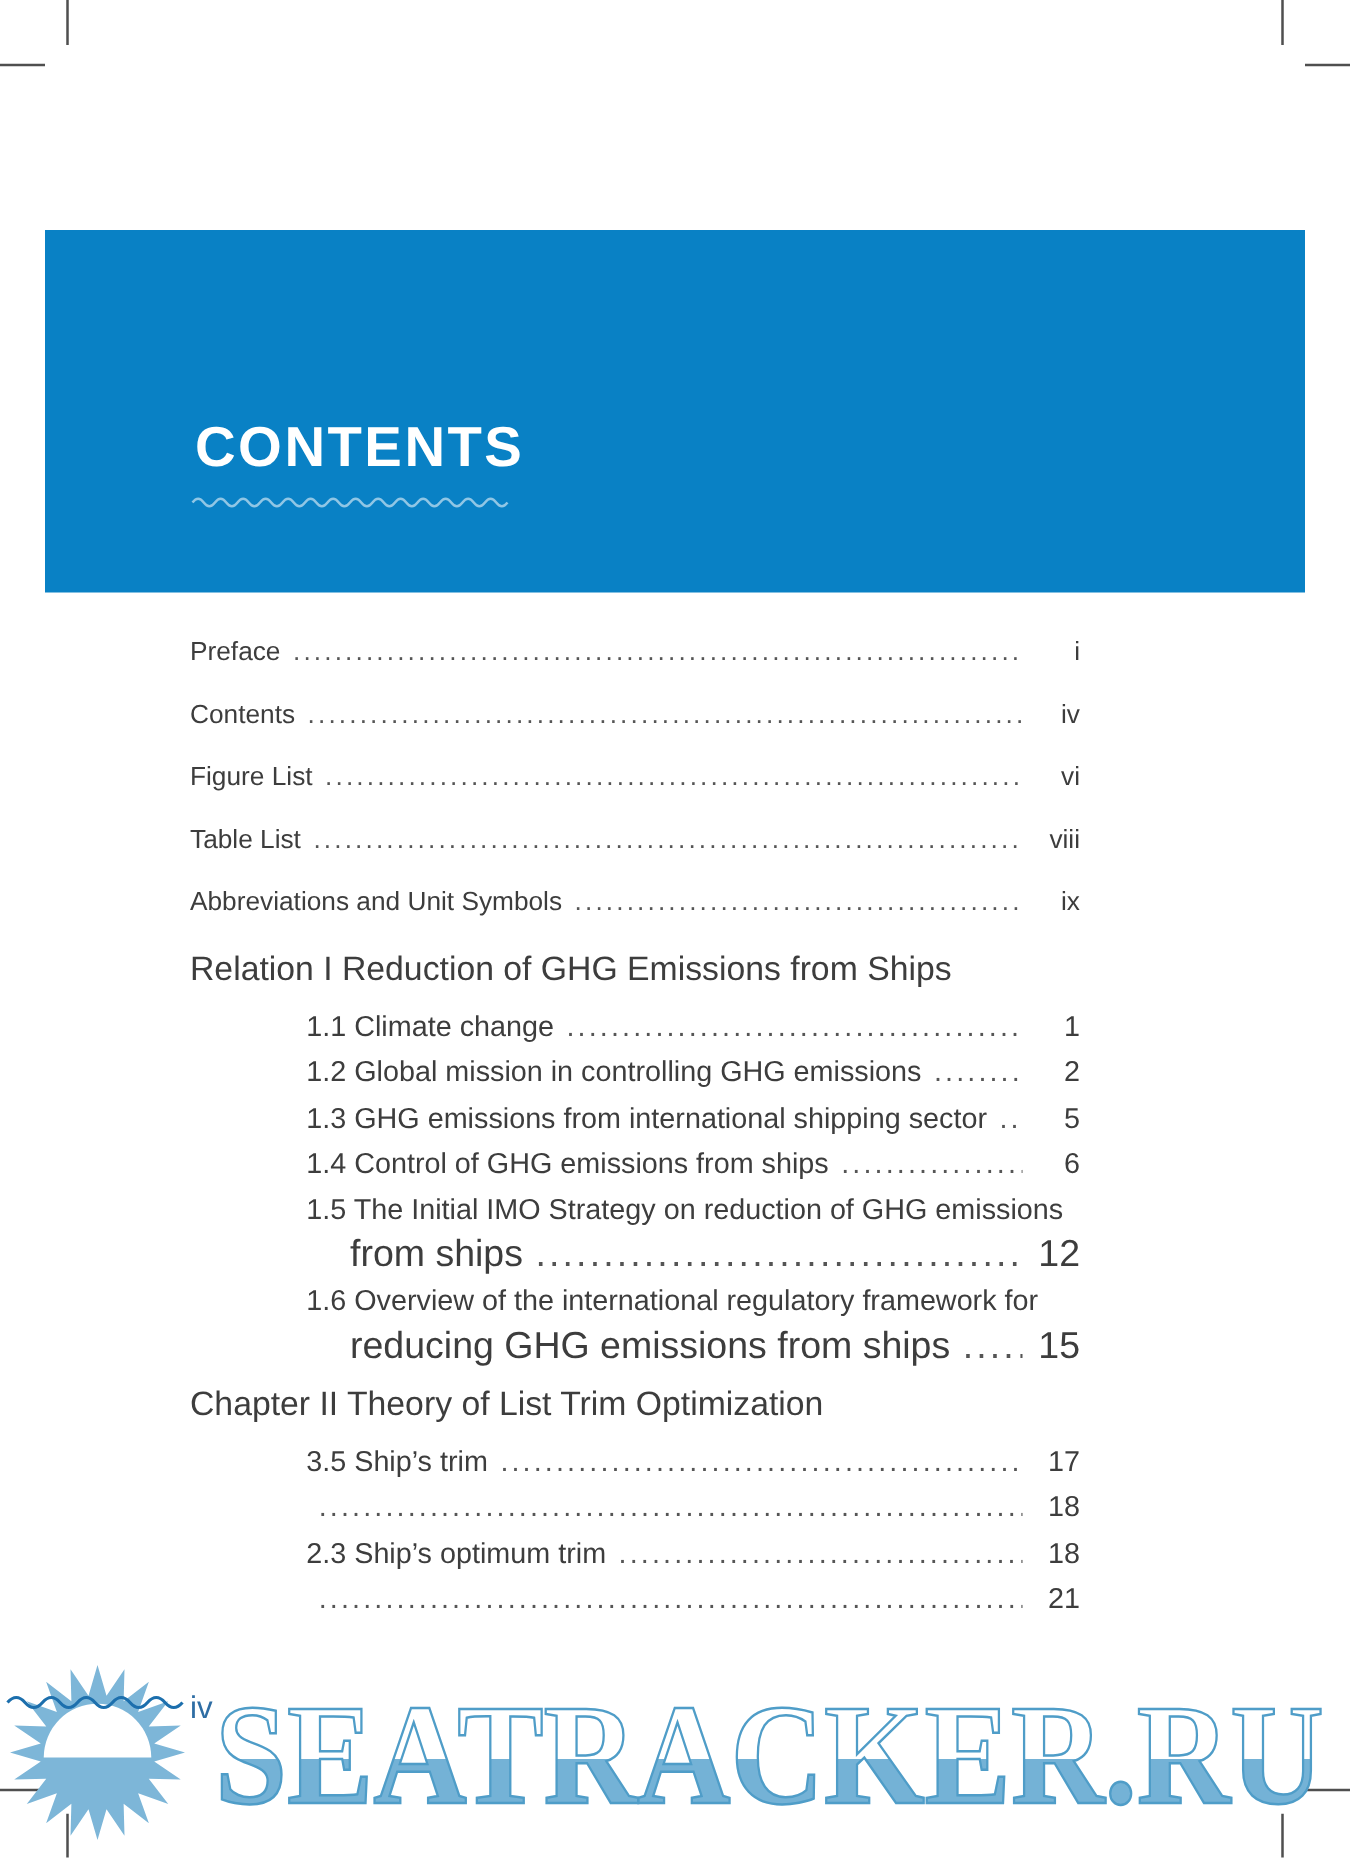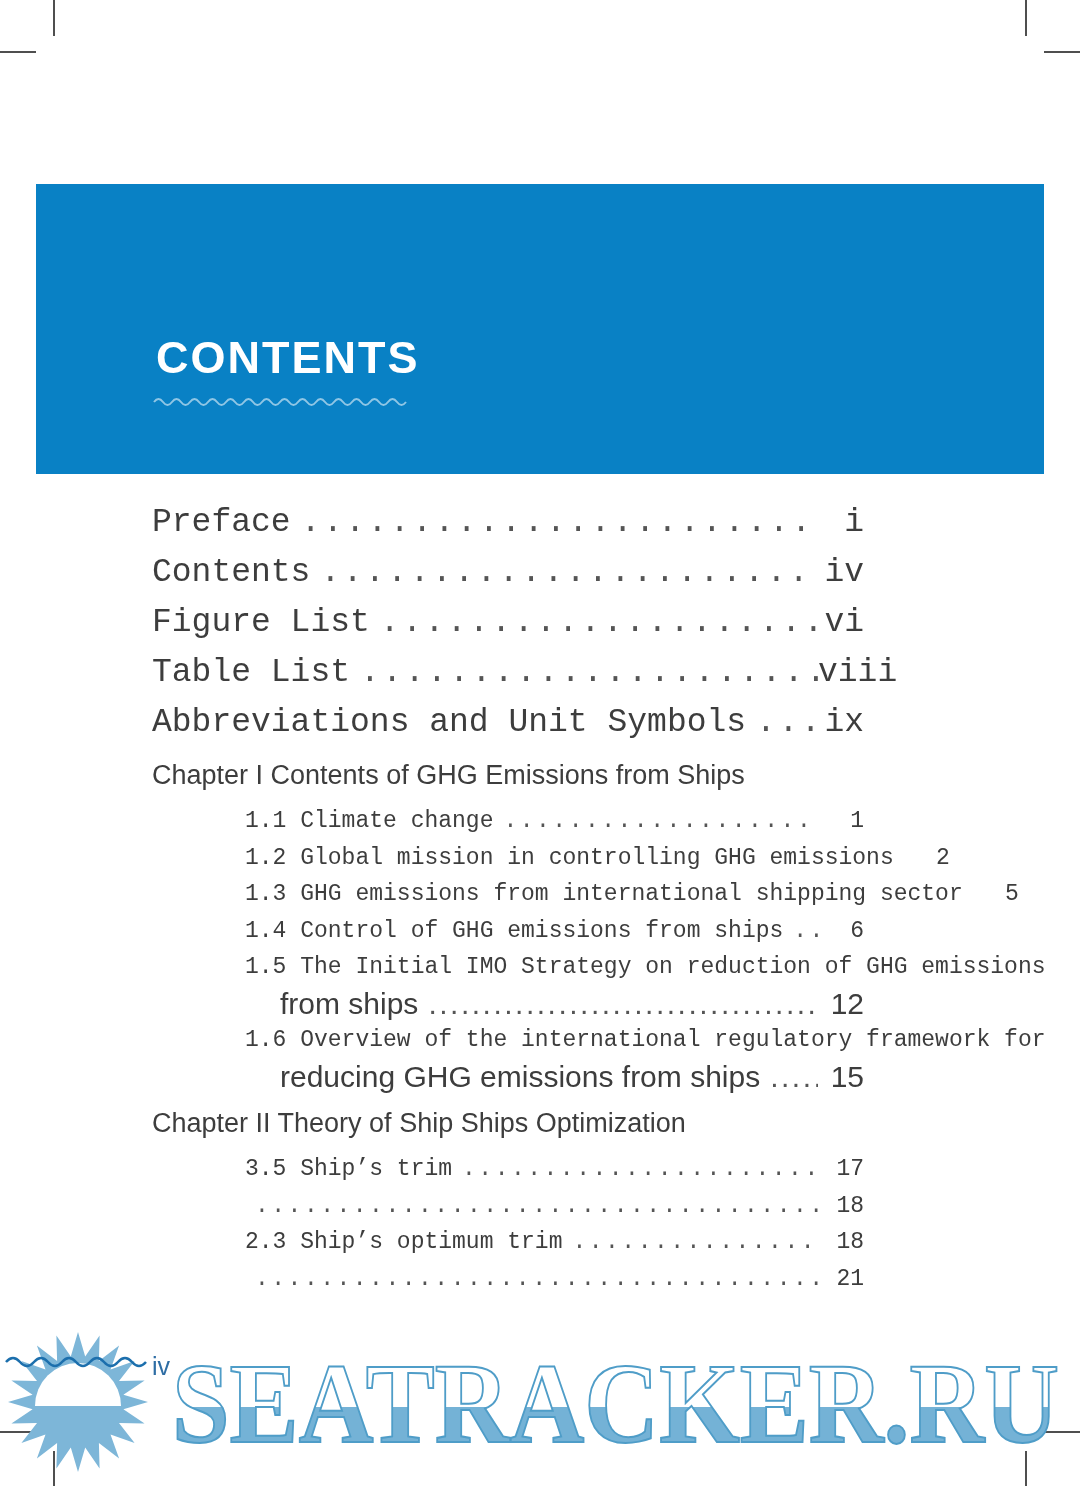--- a/index.html
+++ b/index.html
@@ -21,23 +21,23 @@
     position:absolute;left:120px;top:148px;margin:0;
     font-size:45px;font-weight:bold;color:#ffffff;letter-spacing:2px;
   }
   .banner-wave{position:absolute;left:116px;top:210px;}
 
   
   .toc{
     position:absolute;left:152px;top:497px;width:712px;color:#3d3d3d;
   }
   .toc-row{display:flex;align-items:center;}
-  .level-main{height:50px;font-size:33px;font-family:Liberation Mono, monospace;}
+  .level-main{height:50px;font-size:21px;}
   .level-chapter{height:56px;font-size:27px;}
-  .level-sub{height:36.5px;font-size:23px;padding-left:93px;font-family:Liberation Mono, monospace;}
+  .level-sub{height:36.5px;font-size:23px;padding-left:93px;}
   .level-cont{height:36.5px;font-size:30px;padding-left:128px;}
   .toc-text{white-space:nowrap;flex:none;}
   .toc-leader{
     flex:1;overflow:hidden;white-space:nowrap;
     letter-spacing:2.5px;color:#555555;padding-left:10px;
   }
   .toc-page{flex:none;width:46px;text-align:right;white-space:nowrap;}
 
   
   .page-number{
@@ -87,21 +87,21 @@
     <span class="toc-text">Table List</span>
     <span class="toc-leader">........................................................................................................................................................</span>
     <span class="toc-page">viii</span>
   </div>
     <div class="toc-row level-main">
     <span class="toc-text">Abbreviations and Unit Symbols</span>
     <span class="toc-leader">........................................................................................................................................................</span>
     <span class="toc-page">ix</span>
   </div>
     <div class="toc-row level-chapter">
-    <span class="toc-text">Chapter I Contents of GHG Emissions from Ships</span>
+    <span class="toc-text">Relation I Reduction of GHG Emissions from Ships</span>
 
   </div>
     <div class="toc-row level-sub">
     <span class="toc-text">1.1 Climate change</span>
     <span class="toc-leader">........................................................................................................................................................</span>
     <span class="toc-page">1</span>
   </div>
     <div class="toc-row level-sub">
     <span class="toc-text">1.2 Global mission in controlling GHG emissions</span>
     <span class="toc-leader">........................................................................................................................................................</span>
@@ -129,21 +129,21 @@
     <div class="toc-row level-sub">
     <span class="toc-text">1.6 Overview of the international regulatory framework for</span>
 
   </div>
     <div class="toc-row level-cont">
     <span class="toc-text">reducing GHG emissions from ships</span>
     <span class="toc-leader">........................................................................................................................................................</span>
     <span class="toc-page">15</span>
   </div>
     <div class="toc-row level-chapter">
-    <span class="toc-text">Chapter II Theory of Ship Ships Optimization</span>
+    <span class="toc-text">Chapter II Theory of List Trim Optimization</span>
 
   </div>
     <div class="toc-row level-sub">
     <span class="toc-text">3.5 Ship’s trim</span>
     <span class="toc-leader">........................................................................................................................................................</span>
     <span class="toc-page">17</span>
   </div>
     <div class="toc-row level-sub">
     <span class="toc-leader">........................................................................................................................................................</span>
     <span class="toc-page">18</span>

